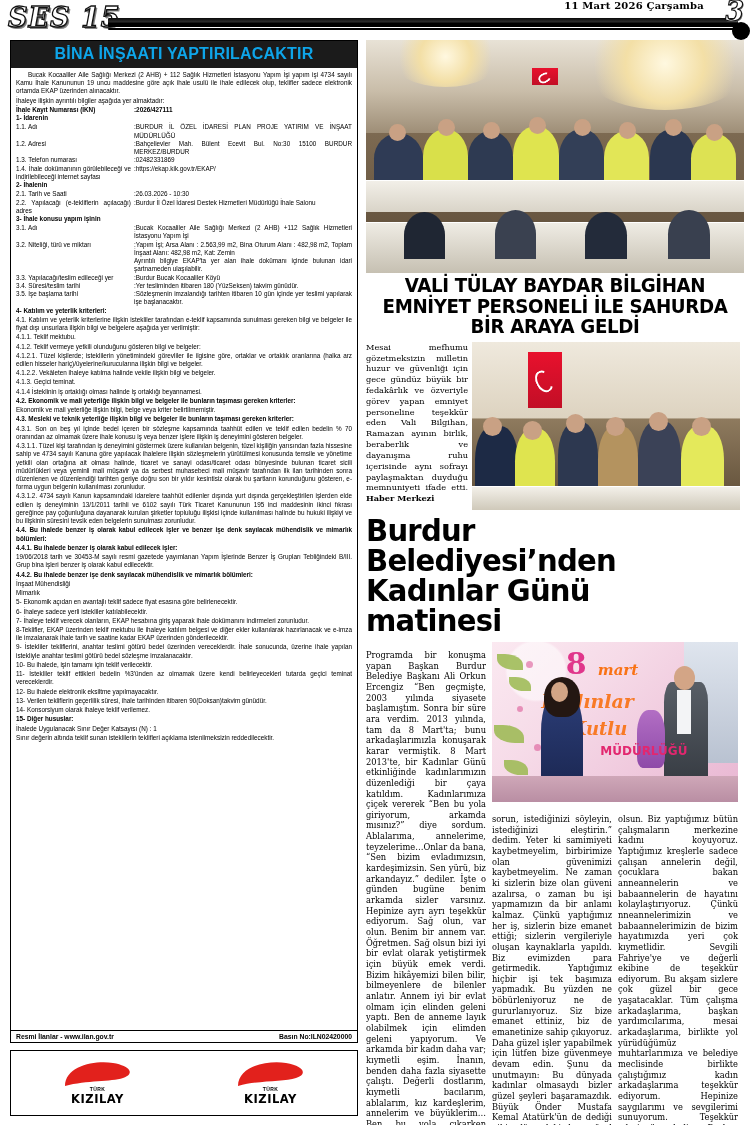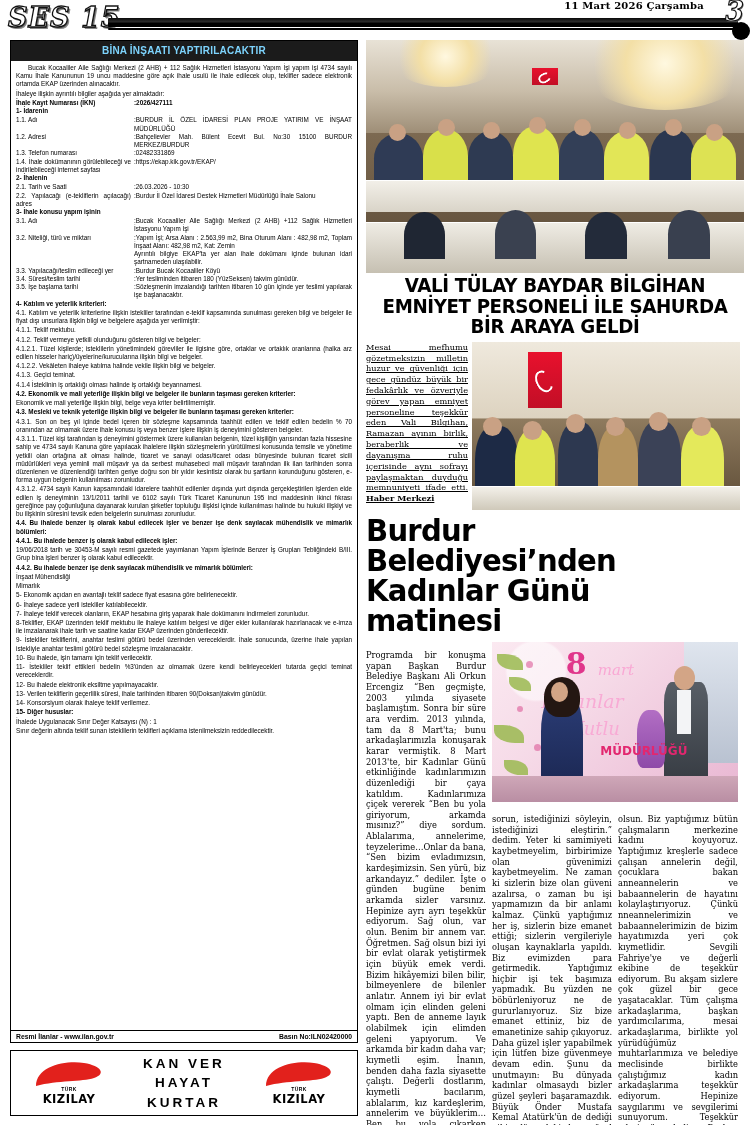--- a/index.html
+++ b/index.html
@@ -54,22 +54,22 @@
     width: 18px; height: 18px; border-radius: 50%; background: #000;
   }
 
   
   .ilan {
     position: absolute; left: 10px; top: 40px; width: 348px; height: 1003px;
     border: 1.4px solid #000;
     background: #fff;
   }
   .ilan-title {
-    background: #1b1b1b; color: #7dd3fc;
-    font-size: 10px; font-weight: bold; letter-spacing: .2px;
+    background: #1b1b1b; color: #0ea5e9;
+    font-size: 16px; font-weight: bold; letter-spacing: .2px;
     text-align: center; padding: 4px 16px 5px;
   }
   .ilan-body {
     padding: 3px 5px 0 5px;
     font-size: 6.35px; line-height: 1.3;
     text-align: justify;
   }
   .ilan-body p { margin: 0 0 1px 0; }
   .ilan-body p.ind { text-indent: 12px; }
   .b { font-weight: bold; }
@@ -117,21 +117,21 @@
     font-family: "DejaVu Sans", sans-serif;
     font-size: 19.4px; font-weight: bold;
     letter-spacing: -0.4px;
     line-height: 1.06;
     text-align: center;
     margin-top: 3px;
     transform: scaleX(0.94);
     transform-origin: center top;
   }
 
-  .block2 { display: flex; margin-top: 4px; text-decoration: underline; }
+  .block2 { display: flex; margin-top: 4px; }
   .lede {
     width: 106px; flex: 0 0 106px;
     font-family: "DejaVu Serif", serif;
     font-size: 8.2px; line-height: 1.32;
     text-align: justify;
     padding-right: 4px;
   }
   .photo-2 { width: 268px; height: 168px; }
 
   .headline-2 {
@@ -185,22 +185,22 @@
 
   .m-bg {
     position:absolute; inset:0;
     background:
       radial-gradient(circle at 18% 18%, rgba(255,255,255,.55) 0 12%, rgba(255,255,255,0) 13%),
       linear-gradient(135deg,#fbe9f1 0%,#f6dbe8 35%,#efc7dc 70%,#e8b6d2 100%);
   }
   .m-leaf { position:absolute; border-radius:0 70% 0 70%; background:#9ab84f; opacity:.85; }
   .m-petal{ position:absolute; border-radius:50%; background:#d94f8f; opacity:.55; }
   .m-script{
-    position:absolute; color:#f9a8d4; font-family:"DejaVu Serif",serif;
-    font-style:italic; font-weight:normal; white-space:nowrap;
+    position:absolute; color:#f97316; font-family:"DejaVu Serif",serif;
+    font-style:italic; font-weight:bold; white-space:nowrap;
   }
   .m-8 { position:absolute; color:#e0368b; font-family:"DejaVu Serif",serif; font-weight:bold;}
   .m-singer{
     position:absolute; background: linear-gradient(180deg,#2c3e78 0%,#1b2752 100%);
     border-radius: 42% 42% 14% 14%;
   }
   .m-singer-head{ position:absolute; border-radius:50%; background:#d3a586; }
   .m-hair{ position:absolute; border-radius:50% 50% 40% 40%; background:#241712; }
   .m-man{ position:absolute; background: linear-gradient(180deg,#585e66 0%,#33383f 100%); border-radius:18% 18% 4% 4%; }
   .m-shirt{ position:absolute; background:#f3f4f6; }
@@ -334,25 +334,20 @@
 <div class="kizilay">
   <div class="kz-logo">
     <div class="kz-mark">
       <svg width="74" height="30" viewBox="0 0 74 30">
         <path d="M4 26 C 4 6, 34 0, 52 3 C 70 6, 74 14, 62 18 C 50 22, 26 20, 4 26 Z" fill="#e2211c"></path>
       </svg>
     </div>
     <div class="kz-sub">TÜRK</div>
     <div class="kz-name">KIZILAY</div>
   </div>
-  <div class="kz-slogan">
-    <div>KAN VER</div>
-    <div>HAYAT</div>
-    <div>KURTAR</div>
-  </div>
   <div class="kz-logo">
     <div class="kz-mark">
       <svg width="74" height="30" viewBox="0 0 74 30">
         <path d="M4 26 C 4 6, 34 0, 52 3 C 70 6, 74 14, 62 18 C 50 22, 26 20, 4 26 Z" fill="#e2211c"></path>
       </svg>
     </div>
     <div class="kz-sub">TÜRK</div>
     <div class="kz-name">KIZILAY</div>
   </div>
 </div>

